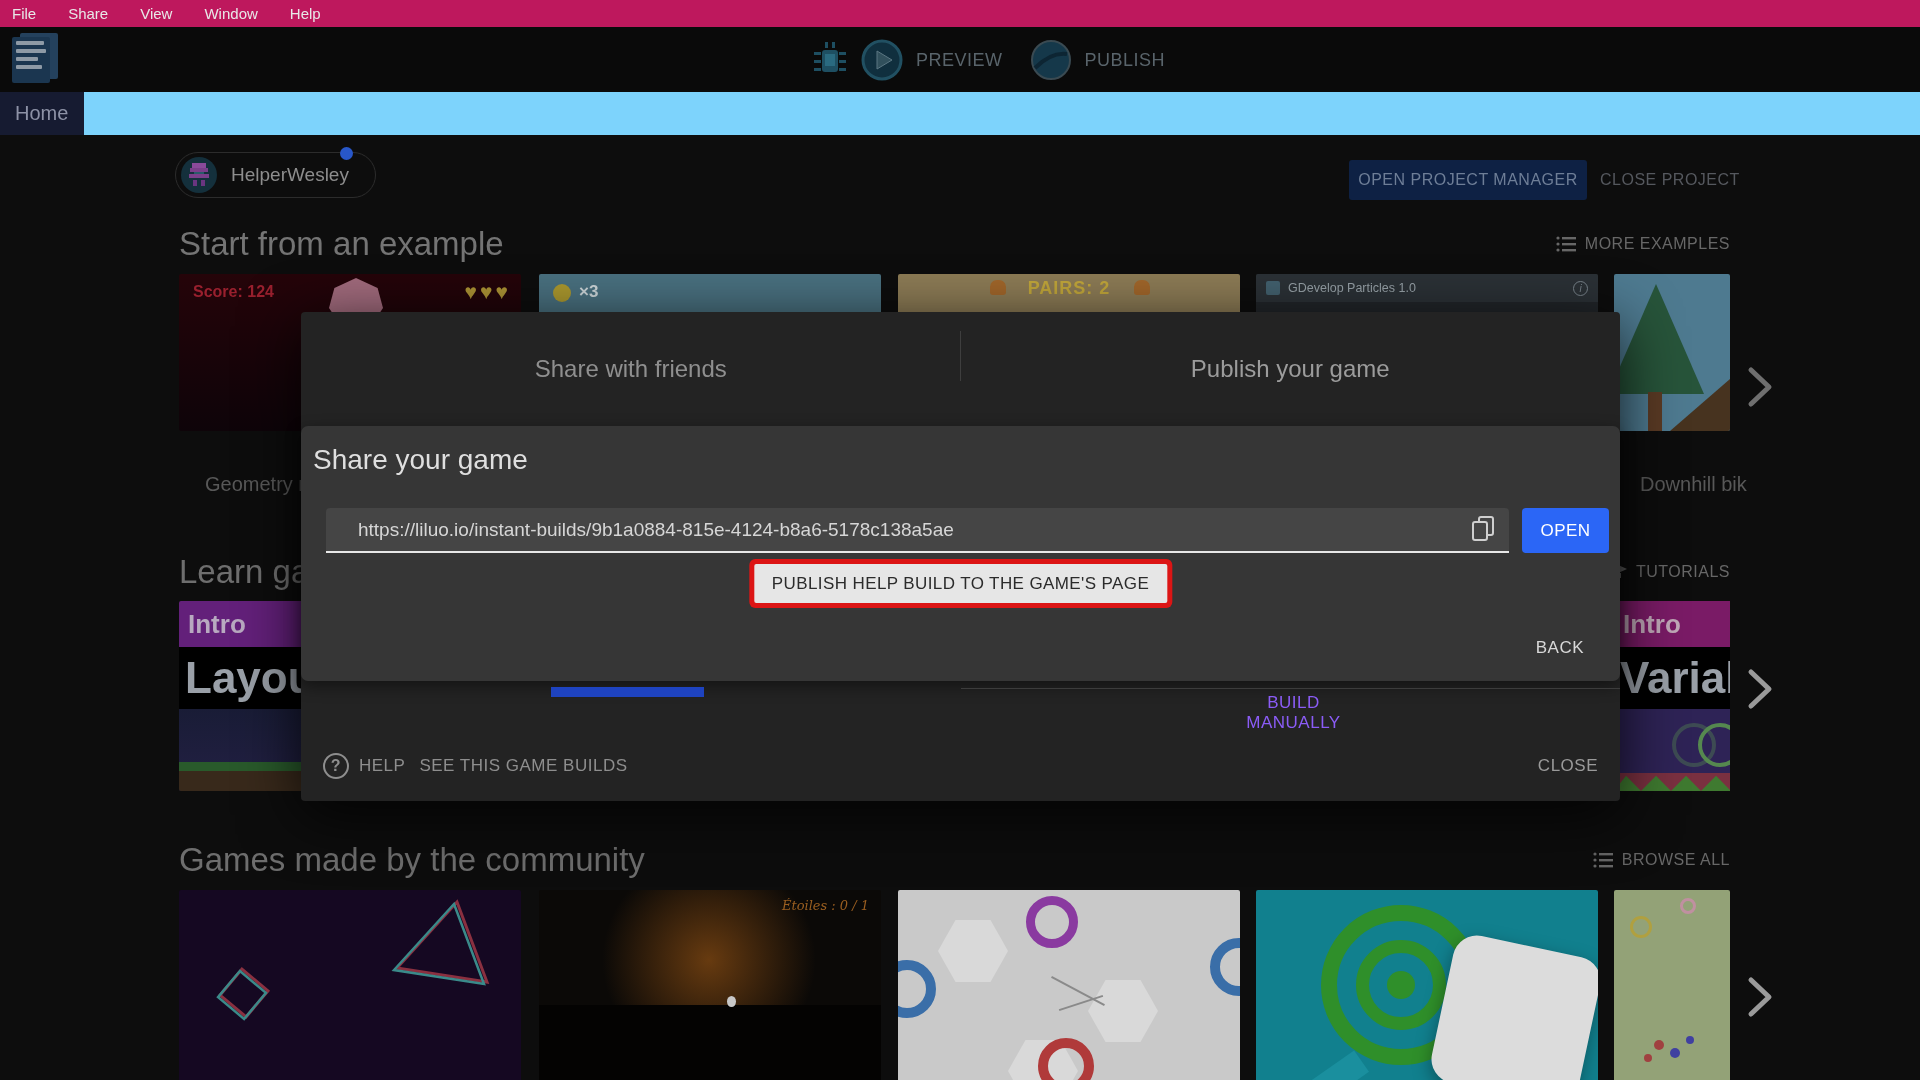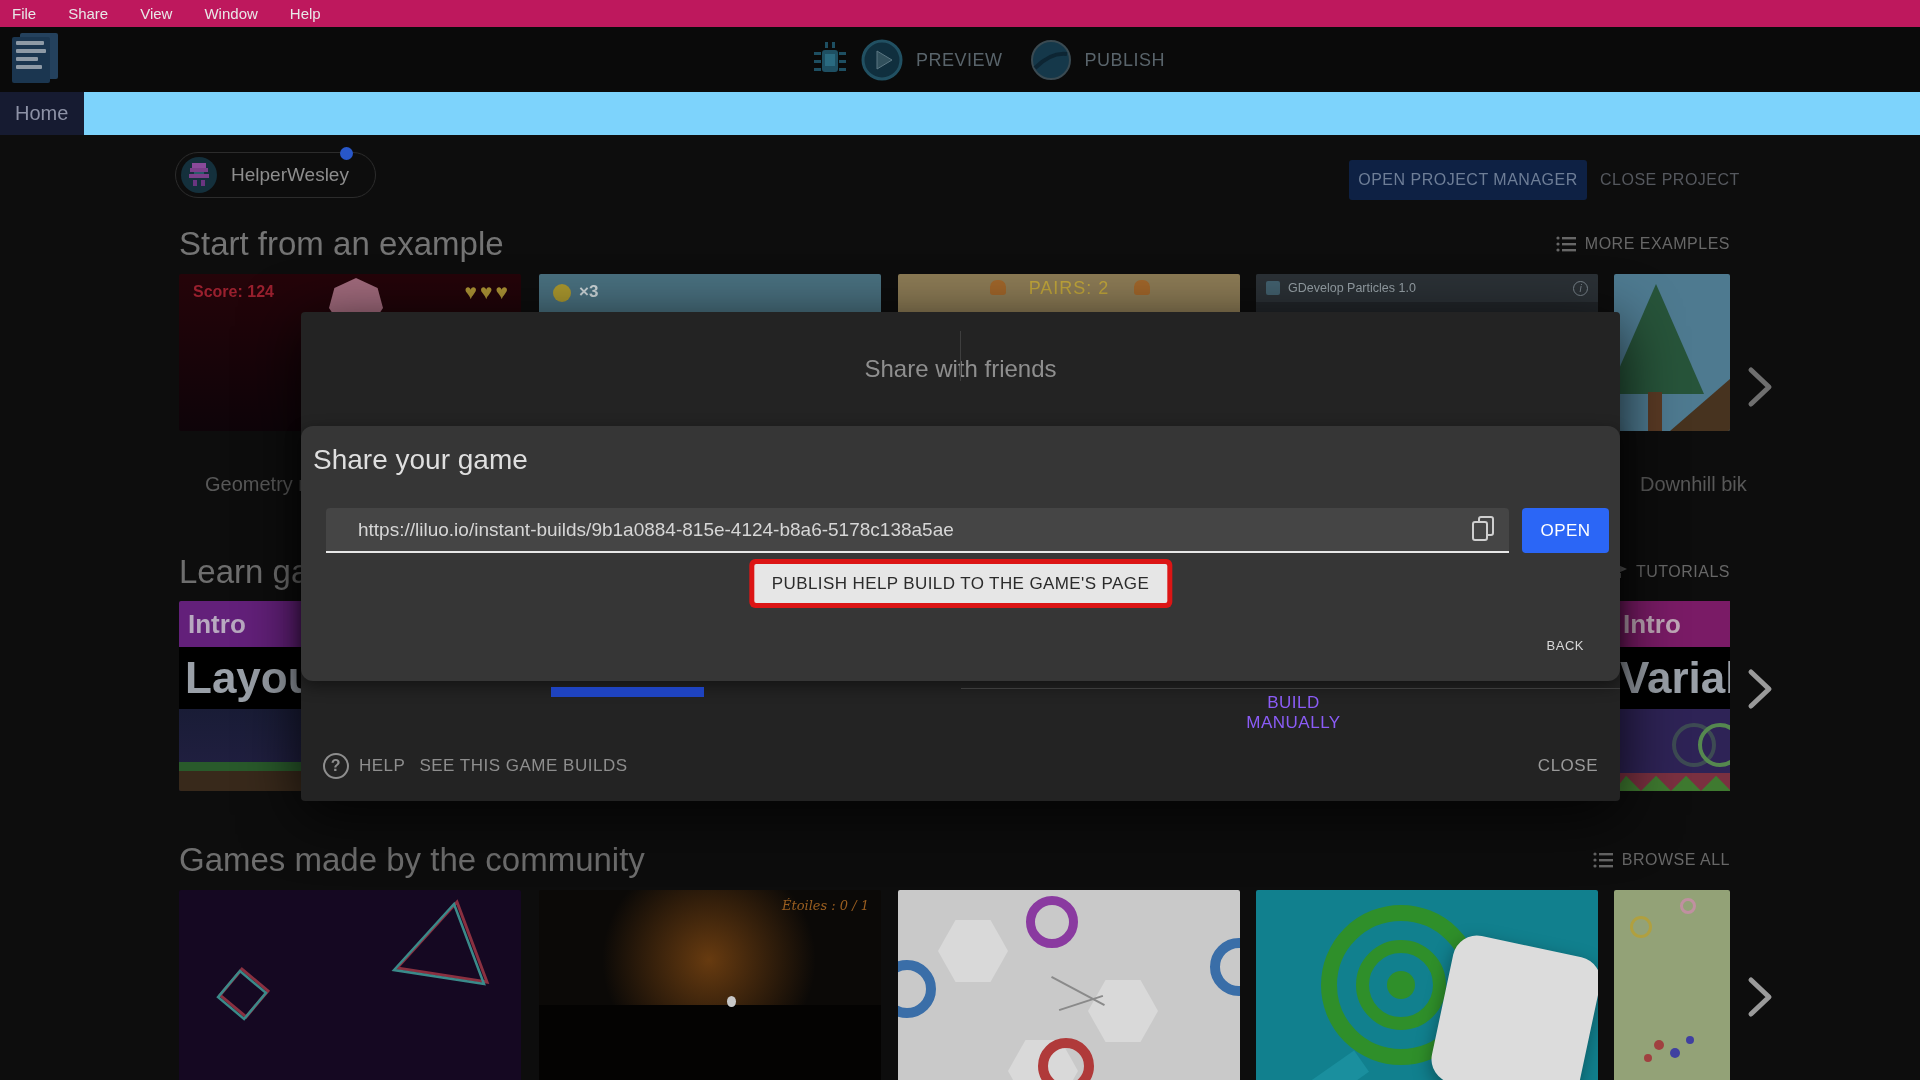--- a/index.html
+++ b/index.html
@@ -54,21 +54,21 @@
   .heptagon { position:absolute; left:150px; top:4px; width:54px; height:50px; background:#a06a7c;
               clip-path:polygon(50% 0%, 90% 20%, 100% 60%, 75% 100%, 25% 100%, 0% 60%, 10% 20%); }
   .hearts { position:absolute; right:10px; top:6px; color:#ab9234; font-size:21px; letter-spacing:3px; }
   .card2 { left:360px; background:#49707f; }
   .sun { position:absolute; left:14px; top:10px; width:18px; height:18px; border-radius:50%; background:#ab982e; }
   .x3 { position:absolute; left:40px; top:8px; color:#cdd6d9; font-size:17px; font-weight:bold; }
   .tree { position:absolute; width:0; height:0; border-left:22px solid transparent; border-right:22px solid transparent; border-bottom:70px solid #1d4a33; }
   .ballb { position:absolute; left:140px; top:112px; width:26px; height:26px; border-radius:50%; background:#7fa3bf; }
   .ballp { position:absolute; left:286px; top:104px; width:22px; height:22px; border-radius:50%; background:#b58a99; }
   .card3 { left:719px; background:#8c7b55; }
-  .pairs { position:absolute; left:0; top:4px; width:100%; text-align:center; color:#c1a63a; font-size:18px; font-weight:normal; letter-spacing:1px; }
+  .pairs { position:absolute; left:0; top:4px; width:100%; text-align:center; color:#c1a63a; font-size:18px; font-weight:bold; letter-spacing:1px; }
   .mush { position:absolute; top:6px; width:16px; height:15px; background:#a1662a; border-radius:7px 7px 3px 3px; }
   .card4 { left:1077px; background:#212529; }
   .card4 .bar { position:absolute; left:0; top:0; width:100%; height:28px; background:#2b3136; display:flex; align-items:center; padding:0 10px; gap:8px; }
   .logo-sq { width:14px; height:14px; background:#42606e; border-radius:2px; }
   .card4 .bar .t { color:#96a0a6; font-size:12.5px; flex:1; }
   .info-circle { width:15px; height:15px; border:1.5px solid #78828a; border-radius:50%; color:#78828a;
                  font-size:10px; display:flex; align-items:center; justify-content:center; font-style:italic; }
   .card5 { left:1435px; width:116px; background:#4e7a90; }
   .bigtree { position:absolute; left:-6px; top:10px; width:0; height:0; border-left:48px solid transparent; border-right:48px solid transparent; border-bottom:110px solid #27543a; }
   .trunk { position:absolute; left:34px; top:118px; width:14px; height:39px; background:#5a3a24; }
@@ -120,33 +120,33 @@
   
   .dialog { position:absolute; left:301px; top:312px; width:1319px; height:489px; background:#232323;
             border-radius:4px; box-shadow:0 14px 60px rgba(0,0,0,.8); z-index:20; }
   .dlg-tabs { position:absolute; left:0; top:0; width:100%; height:114px; display:flex; }
   .dlg-tab { flex:1; display:flex; align-items:center; justify-content:center; font-size:24px; background:none; border:none; font-family:inherit; }
   .dlg-tab.share { color:#8f8f8f; }
   .dlg-tab.publish { color:#9c9c9c; }
   .tab-divider { position:absolute; left:659px; top:19px; width:1px; height:50px; background:#3e3e3e; }
 
   .panel { position:absolute; left:0; top:114px; width:1319px; height:255px; background:#363636;
-           border-radius:12px; box-shadow:0 5px 16px rgba(0,0,0,.45); }
+           border-radius:7px; box-shadow:0 5px 16px rgba(0,0,0,.45); }
   .panel-title { position:absolute; left:12px; top:18px; color:#dfdfdf; font-size:28px; }
   .url-field { position:absolute; left:25px; top:82px; width:1183px; height:45px; background:#454545;
                border-radius:4px 4px 0 0; border-bottom:2px solid #e8e8e8; display:flex; align-items:center; }
   .url-text { color:#d6d6d6; font-size:19px; padding-left:32px; white-space:nowrap; overflow:hidden; flex:1; }
   .copy-btn { background:none; border:none; margin-right:14px; cursor:pointer; }
   .btn-open { position:absolute; left:1221px; top:82px; width:87px; height:45px; background:#2b66f6; border:none;
               border-radius:4px; color:#fff; font-size:17px; letter-spacing:.5px; font-family:inherit; }
   .btn-pub-build { position:absolute; left:50%; transform:translateX(-50%); top:138px; height:39px; padding:0 18px;
                    background:#e6e6e6; border:none; border-radius:2px; color:#2b2b2b; font-size:17px;
                    letter-spacing:.4px; font-family:inherit; box-shadow:0 0 0 5px #dc1515; }
   .btn-back { position:absolute; right:36px; top:212px; background:none; border:none; color:#d8d8d8;
-              font-size:13px; letter-spacing:.5px; font-family:inherit; }
+              font-size:17px; letter-spacing:.5px; font-family:inherit; }
 
   .frag-blue { position:absolute; left:250px; top:375px; width:153px; height:10px; background:#1e43c0; }
   .frag-line { position:absolute; left:660px; top:376px; width:659px; height:1px; background:#3c3c3c; }
   .btn-build-man { position:absolute; left:920px; top:381px; width:145px; text-align:center; background:none; border:none;
                    color:#8b5cf6; font-size:17px; letter-spacing:.5px; font-family:inherit; }
   .dlg-bottom { position:absolute; left:22px; top:438px; width:1275px; height:32px; display:flex; align-items:center; }
   .q-circle { width:26px; height:26px; border:2px solid #8e8e8e; border-radius:50%; color:#8e8e8e;
               font-size:16px; font-weight:bold; display:flex; align-items:center; justify-content:center; }
   .dlg-bottom .txtbtn { background:none; border:none; color:#8e8e8e; font-size:17px; letter-spacing:.5px; font-family:inherit; }
   .spacer { flex:1; }
@@ -375,20 +375,21 @@
       </div>
     </div>
     <svg class="chev" style="top:841px;" width="30" height="42" viewBox="0 0 30 42">
       <polyline points="6,4 24,21 6,38" fill="none" stroke="#9a9a9a" stroke-width="5" stroke-linecap="round" stroke-linejoin="round"></polyline>
     </svg>
   </div>
 
   <div class="dialog">
     <div class="dlg-tabs">
       <button class="dlg-tab share">Share with friends</button>
+      <button class="dlg-tab publish">Publish your game</button>
     </div>
     <div class="tab-divider"></div>
 
     <div class="panel">
       <div class="panel-title">Share your game</div>
       <div class="url-field">
         <span class="url-text">https://liluo.io/instant-builds/9b1a0884-815e-4124-b8a6-5178c138a5ae</span>
         <button class="copy-btn">
           <svg width="24" height="27" viewBox="0 0 24 27">
             <rect x="8" y="2" width="14" height="18" rx="2" fill="none" stroke="#cfcfcf" stroke-width="2"></rect>

